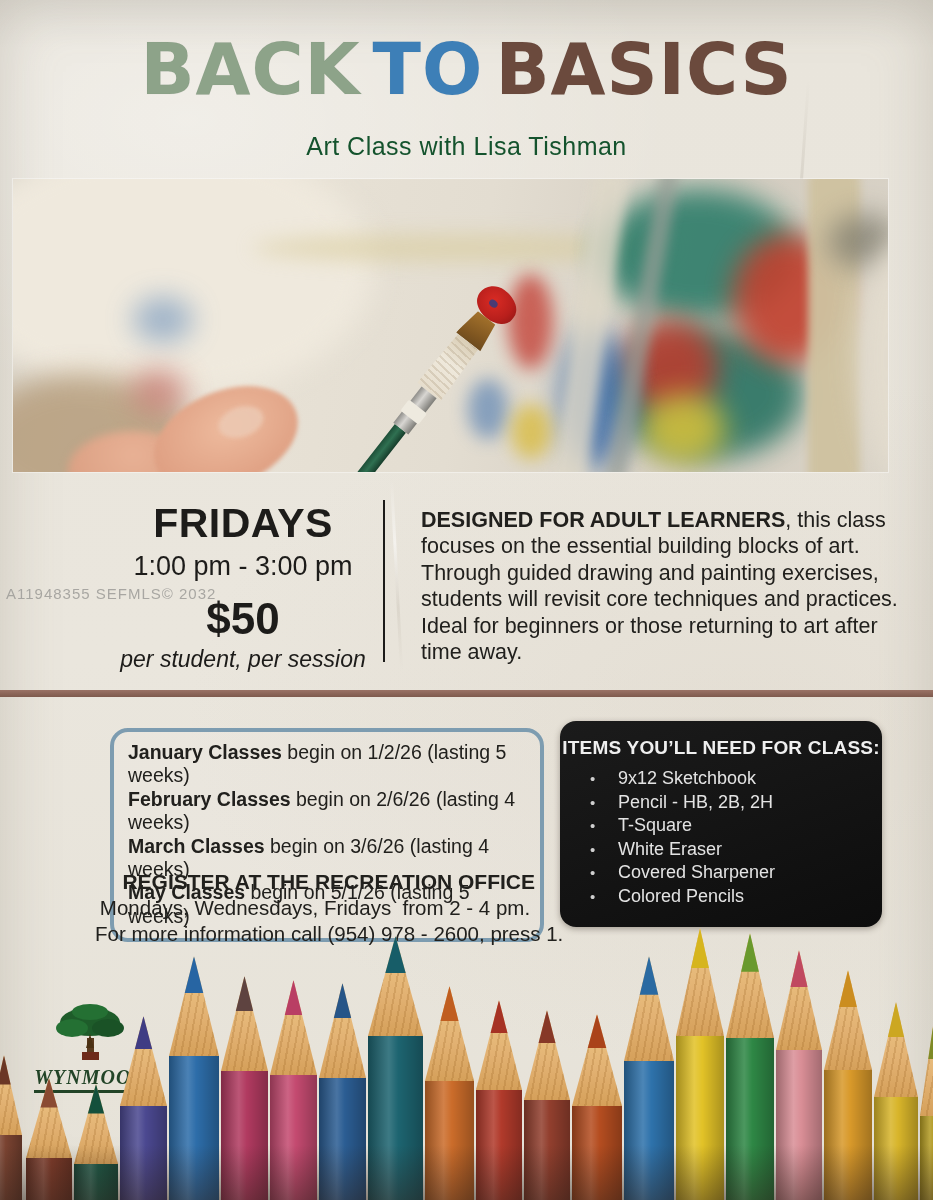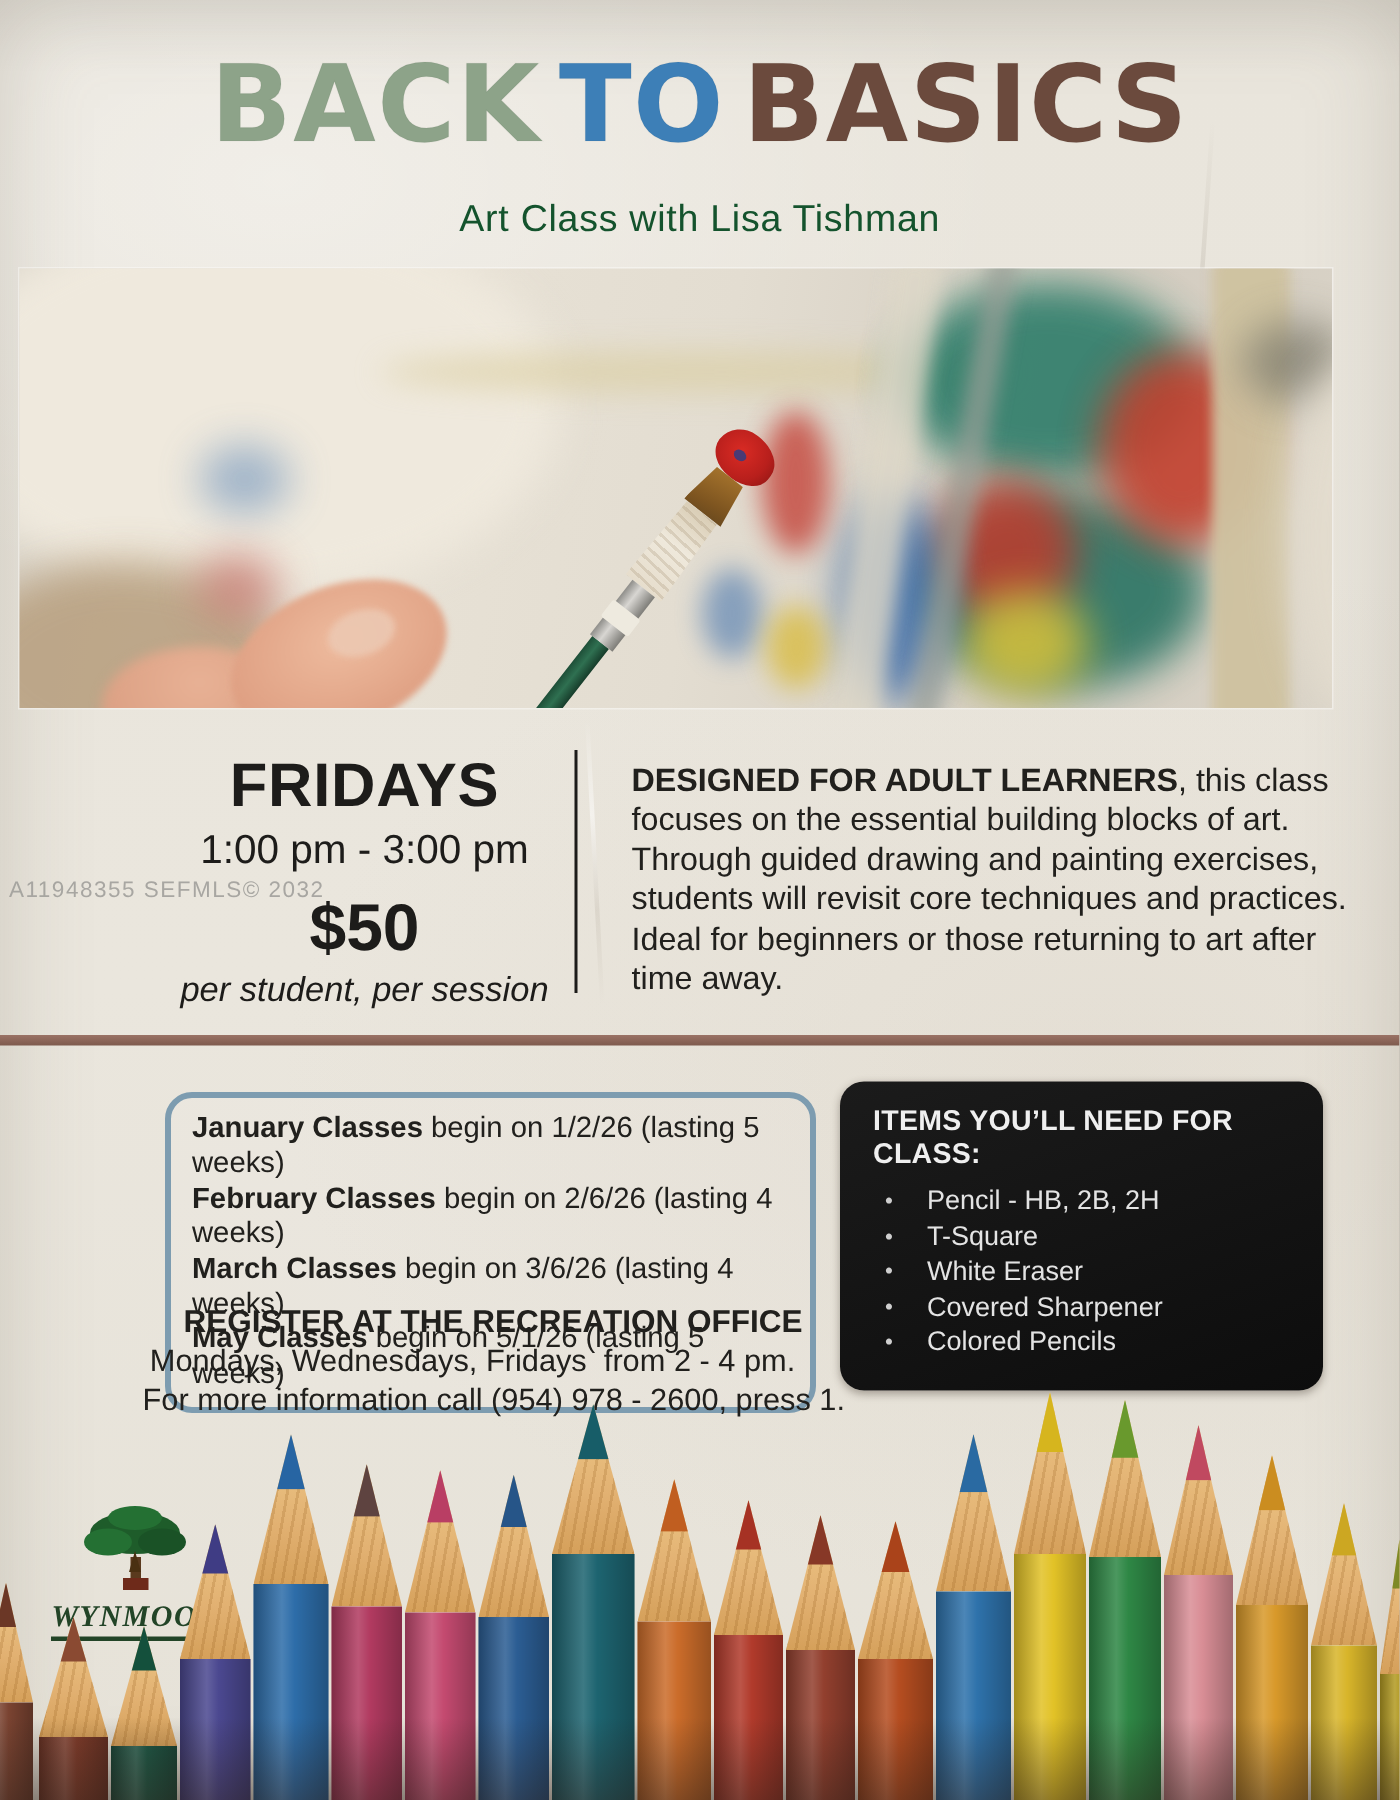--- a/index.html
+++ b/index.html
@@ -91,21 +91,21 @@
     font-size:19.5px;line-height:1.2;color:#21201d;background:rgba(255,255,255,.06);
   }
   .sched-line b{font-weight:800;}
   
   .items-box{
     position:absolute;left:560px;top:721px;width:322px;height:206px;
     background:linear-gradient(160deg,#1b1b1b,#0d0d0d);border-radius:16px;
     color:#efefef;padding:16px 0 0 0;box-sizing:border-box;
     box-shadow:0 2px 6px rgba(60,50,40,.4);
   }
-  .items-head{font-size:19px;font-weight:800;text-align:left;letter-spacing:.2px;padding-left:22px;}
+  .items-head{font-size:19px;font-weight:800;text-align:center;letter-spacing:.2px;}
   .items-list{list-style:none;margin:8px 0 0 0;padding:0 0 0 58px;}
   .items-list li{font-size:18px;line-height:23.5px;color:#e3e3e3;position:relative;}
   .items-list li::before{content:"•";position:absolute;left:-28px;font-size:15px;color:#cfcfcf;}
   
   .register{position:absolute;left:95px;top:870px;width:440px;text-align:center;color:#21201d;}
   .reg-1{font-size:21px;font-weight:800;text-align:right;}
   .reg-2,.reg-3{font-size:20.5px;margin-top:2px;white-space:pre;}
   
   .logo{position:absolute;left:30px;top:1000px;width:120px;text-align:center;}
   .logo-text{
@@ -191,20 +191,21 @@
 <div class="sched-box">
   <div class="sched-line"><b>January Classes</b><span> begin on 1/2/26 (lasting 5 weeks)</span></div>
   <div class="sched-line"><b>February Classes</b><span> begin on 2/6/26 (lasting 4 weeks)</span></div>
   <div class="sched-line"><b>March Classes</b><span> begin on 3/6/26 (lasting 4 weeks)</span></div>
   <div class="sched-line"><b>May Classes</b><span> begin on 5/1/26 (lasting 5 weeks)</span></div>
 </div>
 
 <div class="items-box">
   <div class="items-head">ITEMS YOU’LL NEED FOR CLASS:</div>
   <ul class="items-list">
+    <li>9x12 Sketchbook</li>
     <li>Pencil - HB, 2B, 2H</li>
     <li>T-Square</li>
     <li>White Eraser</li>
     <li>Covered Sharpener</li>
     <li>Colored Pencils</li>
   </ul>
 </div>
 
 <div class="register">
   <div class="reg-1">REGISTER AT THE RECREATION OFFICE</div>

